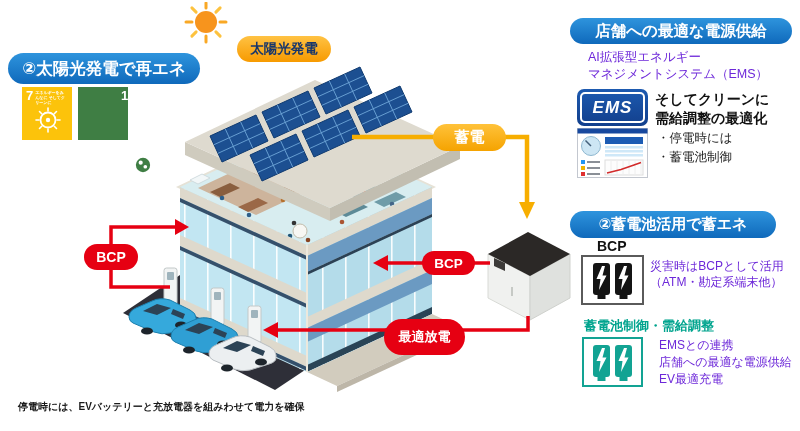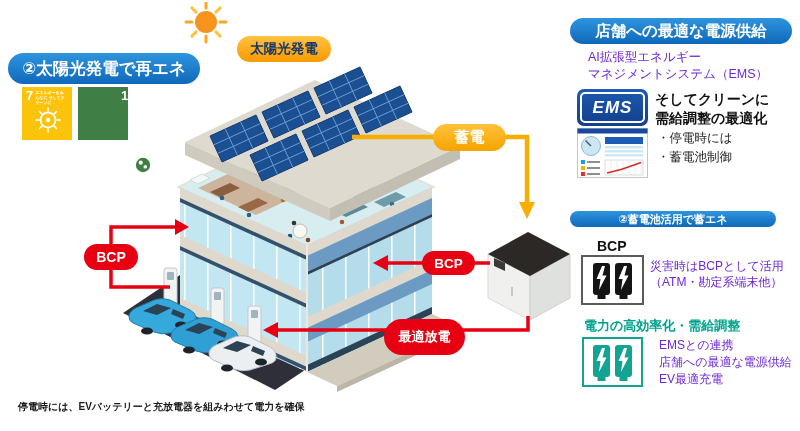--- a/index.html
+++ b/index.html
@@ -310,21 +310,21 @@
 
   <div class="txt" style="left:655px;top:90px;font-size:14px;font-weight:700;line-height:19px;color:#111;">
     <div>そしてクリーンに</div>
     <div>需給調整の最適化</div>
   </div>
   <div class="abs" style="left:657px;top:129px;">
     <div class="bullet">・停電時には</div>
     <div class="bullet">・蓄電池制御</div>
   </div>
 
-  <div class="badge bluegrad" style="left:570px;top:211px;width:206px;height:16px;font-size:11px;">②蓄電池活用で蓄エネ</div>
+  <div class="badge bluegrad" style="left:570px;top:211px;width:206px;height:27px;font-size:15px;">②蓄電池活用で蓄エネ</div>
 
   <div class="txt" style="left:597px;top:238px;font-size:14px;font-weight:700;color:#111;">BCP</div>
 
   <svg class="abs" style="left:581px;top:255px" width="63" height="56" viewBox="0 0 63 56">
     <rect x="1" y="1" width="61" height="48" fill="#fff" stroke="#5a5a5a" stroke-width="2"></rect>
     <g transform="translate(12,8)">
       <rect x="0" y="0" width="17" height="32" rx="3" fill="#141414"></rect>
       <rect x="4.5" y="32" width="8" height="4" fill="#141414"></rect>
       <polygon points="9,3 3.5,16 7.5,16 6,27 13.5,12.5 9.5,12.5 12,3" fill="#fff"></polygon>
     </g>
@@ -333,21 +333,21 @@
       <rect x="4.5" y="32" width="8" height="4" fill="#141414"></rect>
       <polygon points="9,3 3.5,16 7.5,16 6,27 13.5,12.5 9.5,12.5 12,3" fill="#fff"></polygon>
     </g>
   </svg>
 
   <div class="txt" style="left:650px;top:258px;font-size:12px;line-height:16px;">
     <div>災害時はBCPとして活用</div>
     <div>（ATM・勘定系端末他）</div>
   </div>
 
-  <div class="txt" style="left:584px;top:317px;font-size:13px;font-weight:700;color:#00a48e;">電力の高効率化・需給調整</div>
+  <div class="txt" style="left:584px;top:317px;font-size:13px;font-weight:700;color:#00a48e;">蓄電池制御・需給調整</div>
 
   <svg class="abs" style="left:582px;top:337px" width="61" height="56" viewBox="0 0 61 56">
     <rect x="1" y="1" width="59" height="48" fill="#fff" stroke="#12a393" stroke-width="2"></rect>
     <g transform="translate(11,8)">
       <rect x="0" y="0" width="17" height="32" rx="3" fill="#12a393"></rect>
       <rect x="4.5" y="32" width="8" height="4" fill="#12a393"></rect>
       <polygon points="9,3 3.5,16 7.5,16 6,27 13.5,12.5 9.5,12.5 12,3" fill="#fff"></polygon>
     </g>
     <g transform="translate(33,8)">
       <rect x="0" y="0" width="17" height="32" rx="3" fill="#12a393"></rect>

